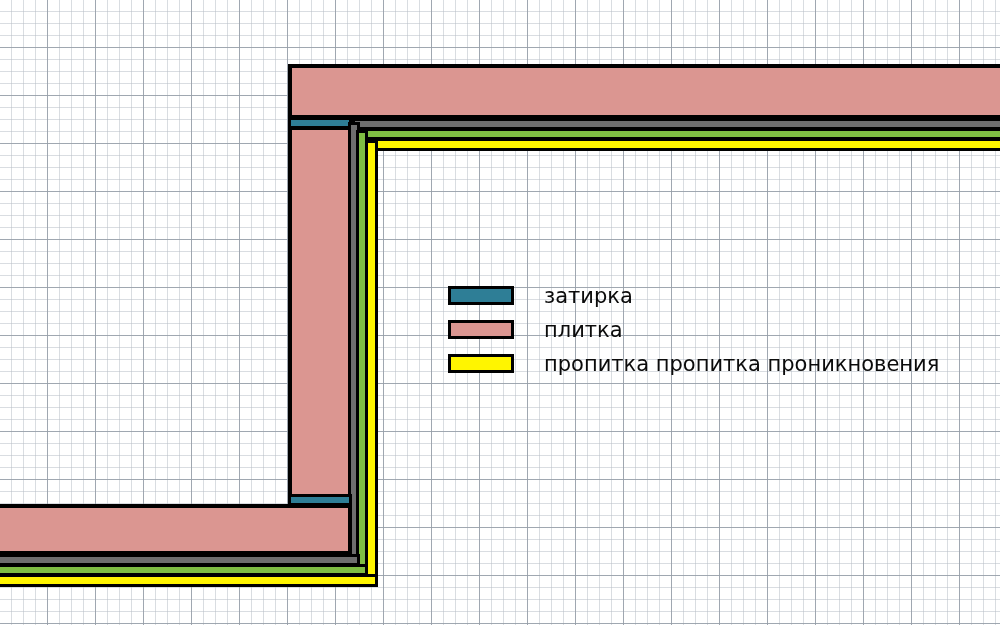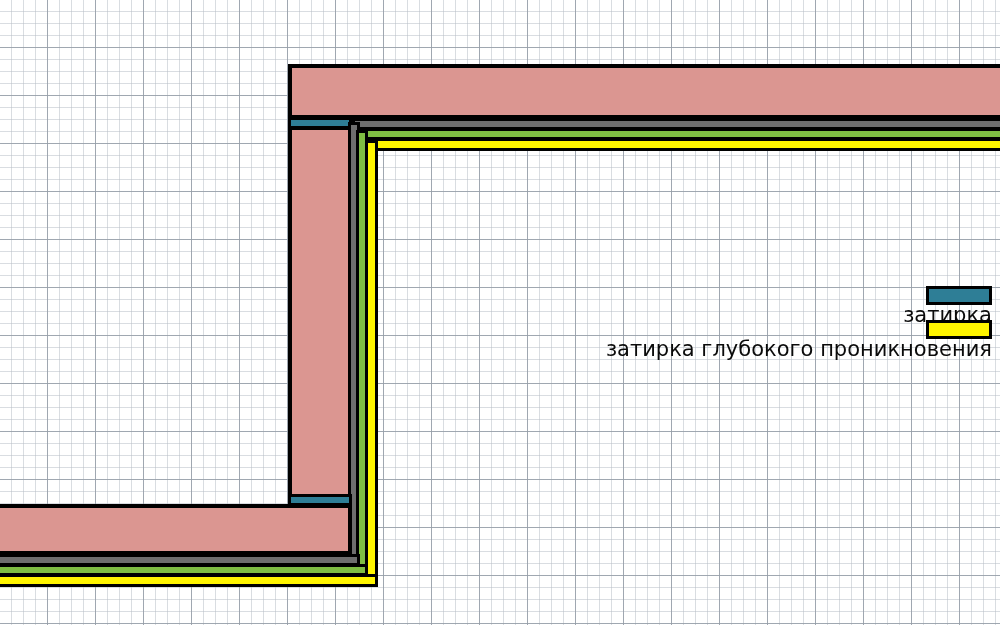--- a/index.html
+++ b/index.html
@@ -46,23 +46,22 @@
 
   
   #legend {
     position: absolute;
     left: 448px;
     top: 286px;
     width: 544px;
   }
   .legend-row {
     display: flex;
-    align-items: flex-end;
+    align-items: flex-start;
     height: 34px;
-    flex-direction: column;
   }
   .legend-swatch {
     width: 66px;
     height: 19px;
     border: 3px solid #000000;
     box-sizing: border-box;
     flex: 0 0 auto;
   }
   .legend-label {
     margin-left: 30px;
@@ -106,23 +105,27 @@
 
   <div class="band outline-thin" style="left:-4px; top:574px; width:382px; height:13px; background:#fff500;"></div>
 
   <div id="legend">
 
     <div class="legend-row">
       <span class="legend-swatch" style="background:#2e7e96;"></span>
       <span class="legend-label">затирка</span>
     </div>
 
+    <div class="legend-row">
+      <span class="legend-swatch" style="background:#db9691;"></span>
+      <span class="legend-label">плитка</span>
+    </div>
 
 
 
     <div class="legend-row">
       <span class="legend-swatch" style="background:#fff500;"></span>
-      <span class="legend-label">затирка глубокого проникновения</span>
+      <span class="legend-label">пропитка пропитка проникновения</span>
     </div>
 
   </div>
 
 </div>
 
 </body></html>

